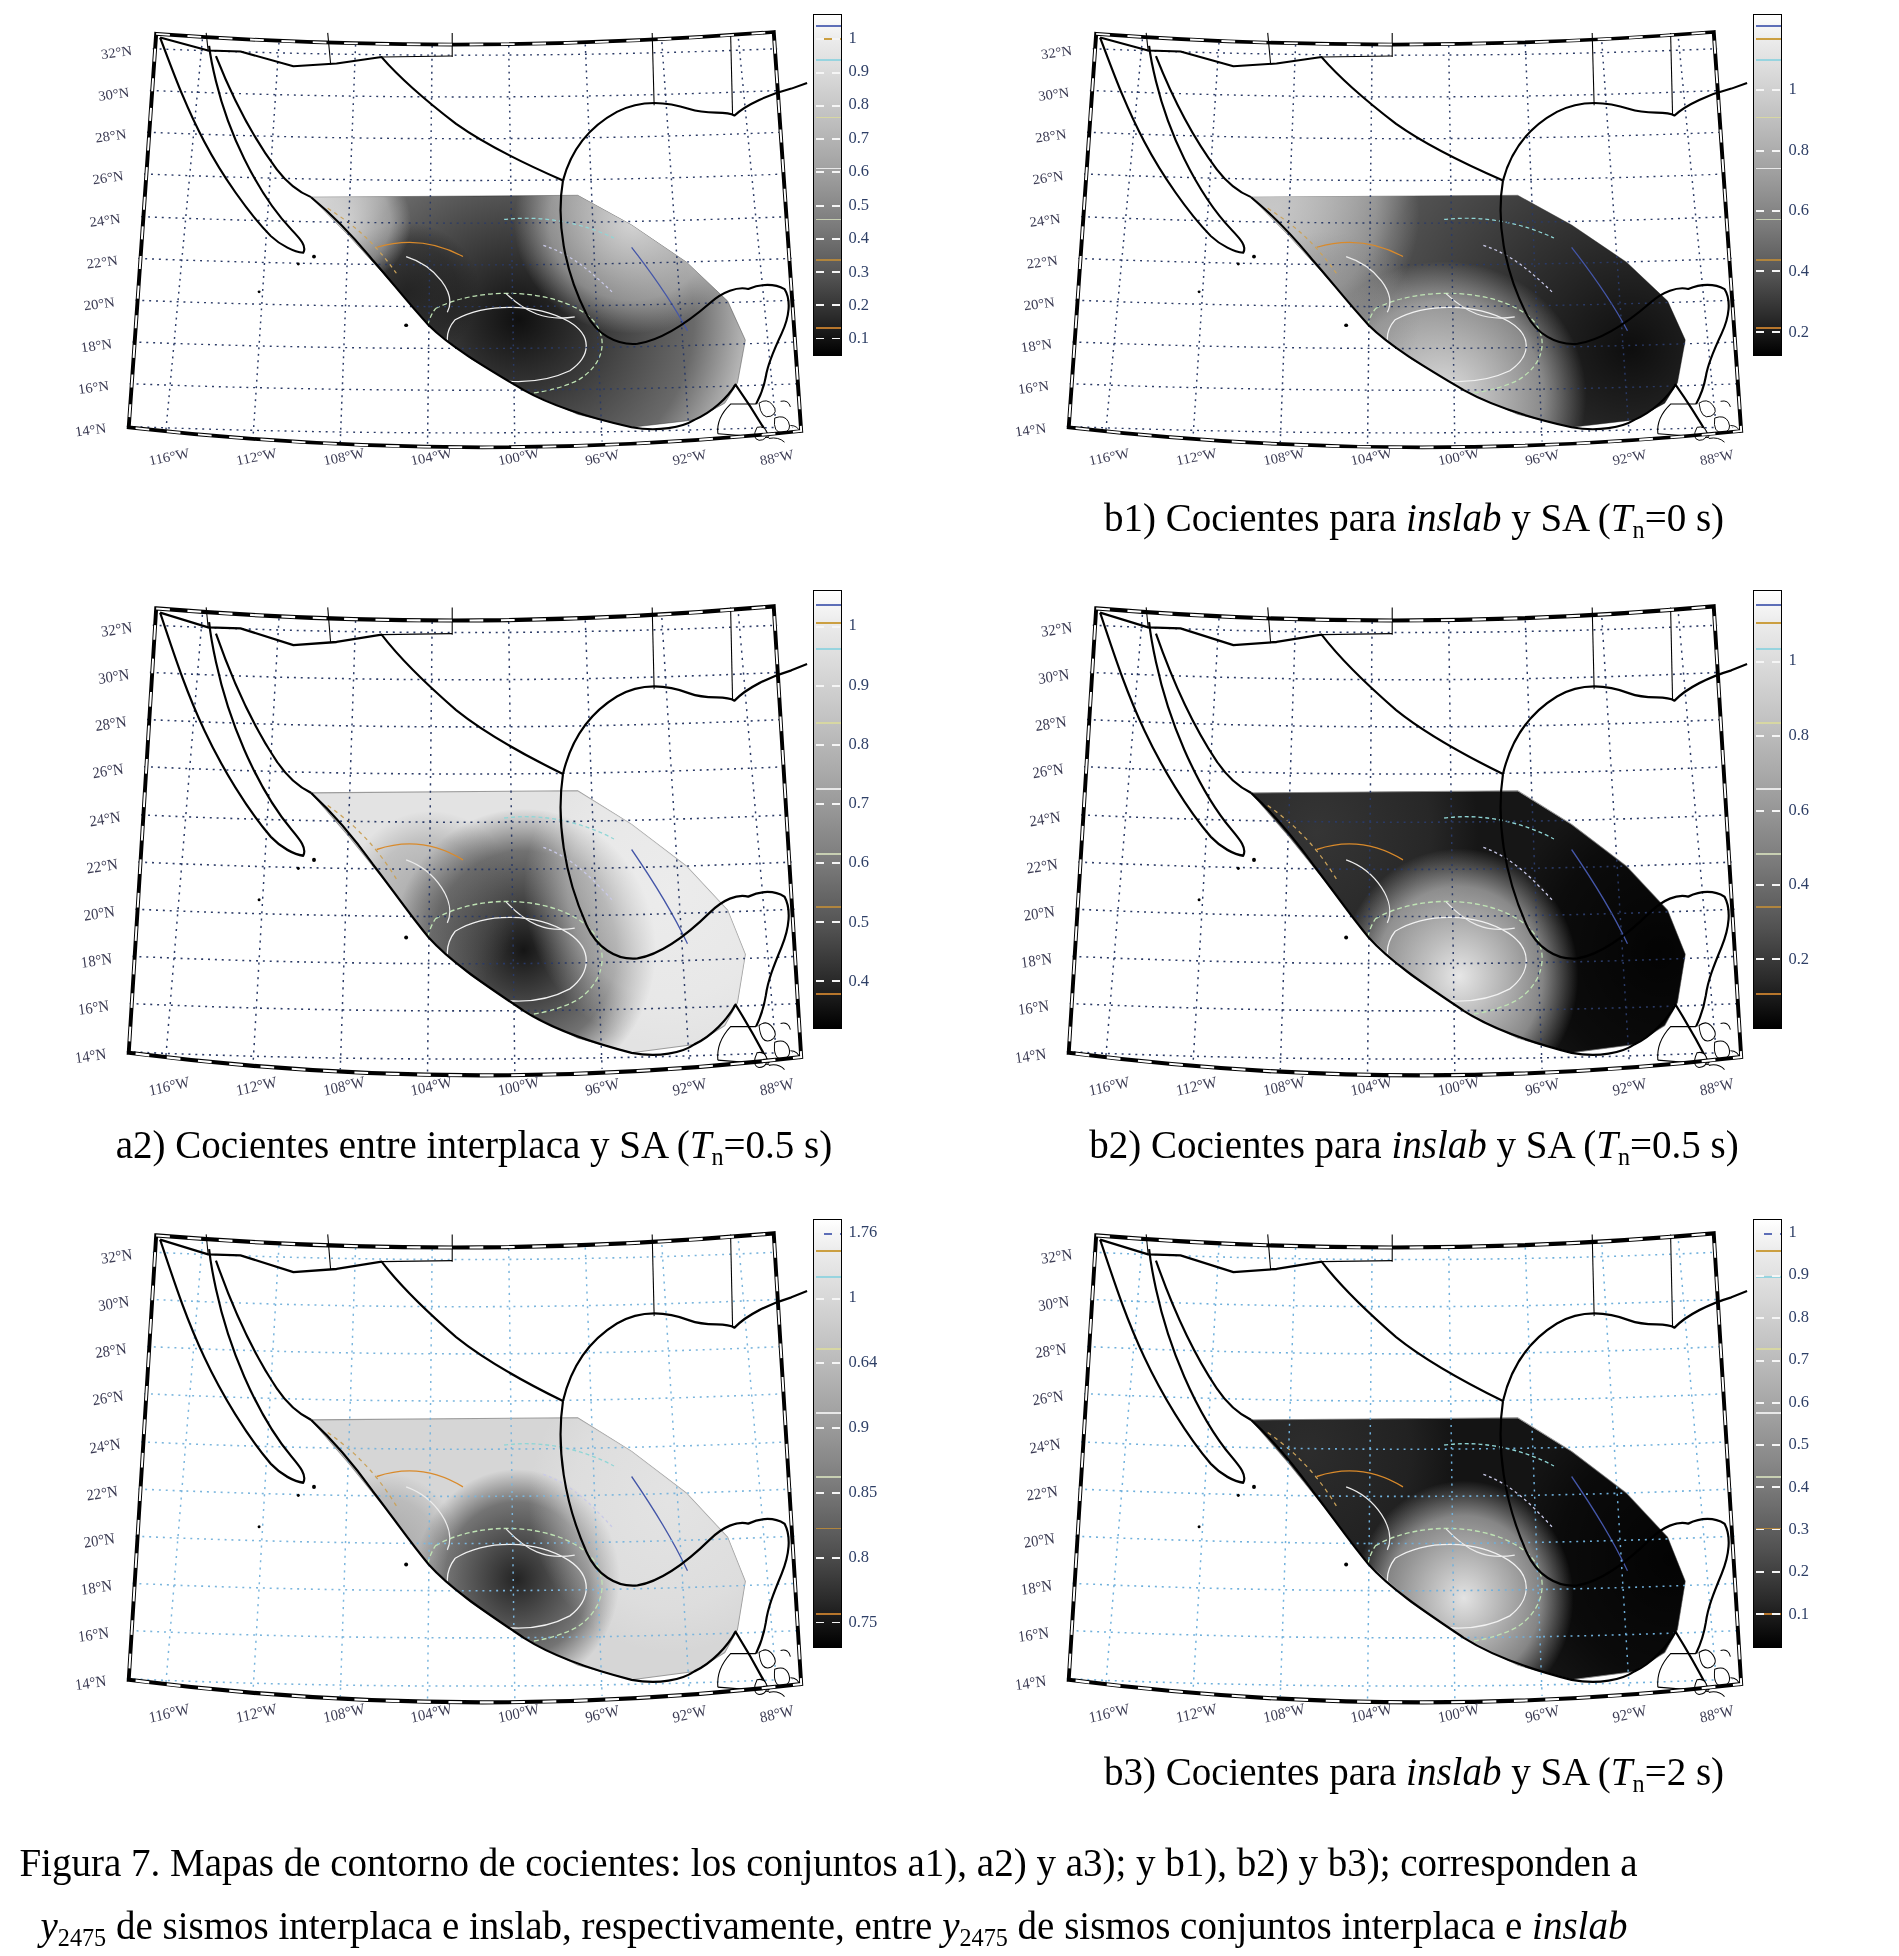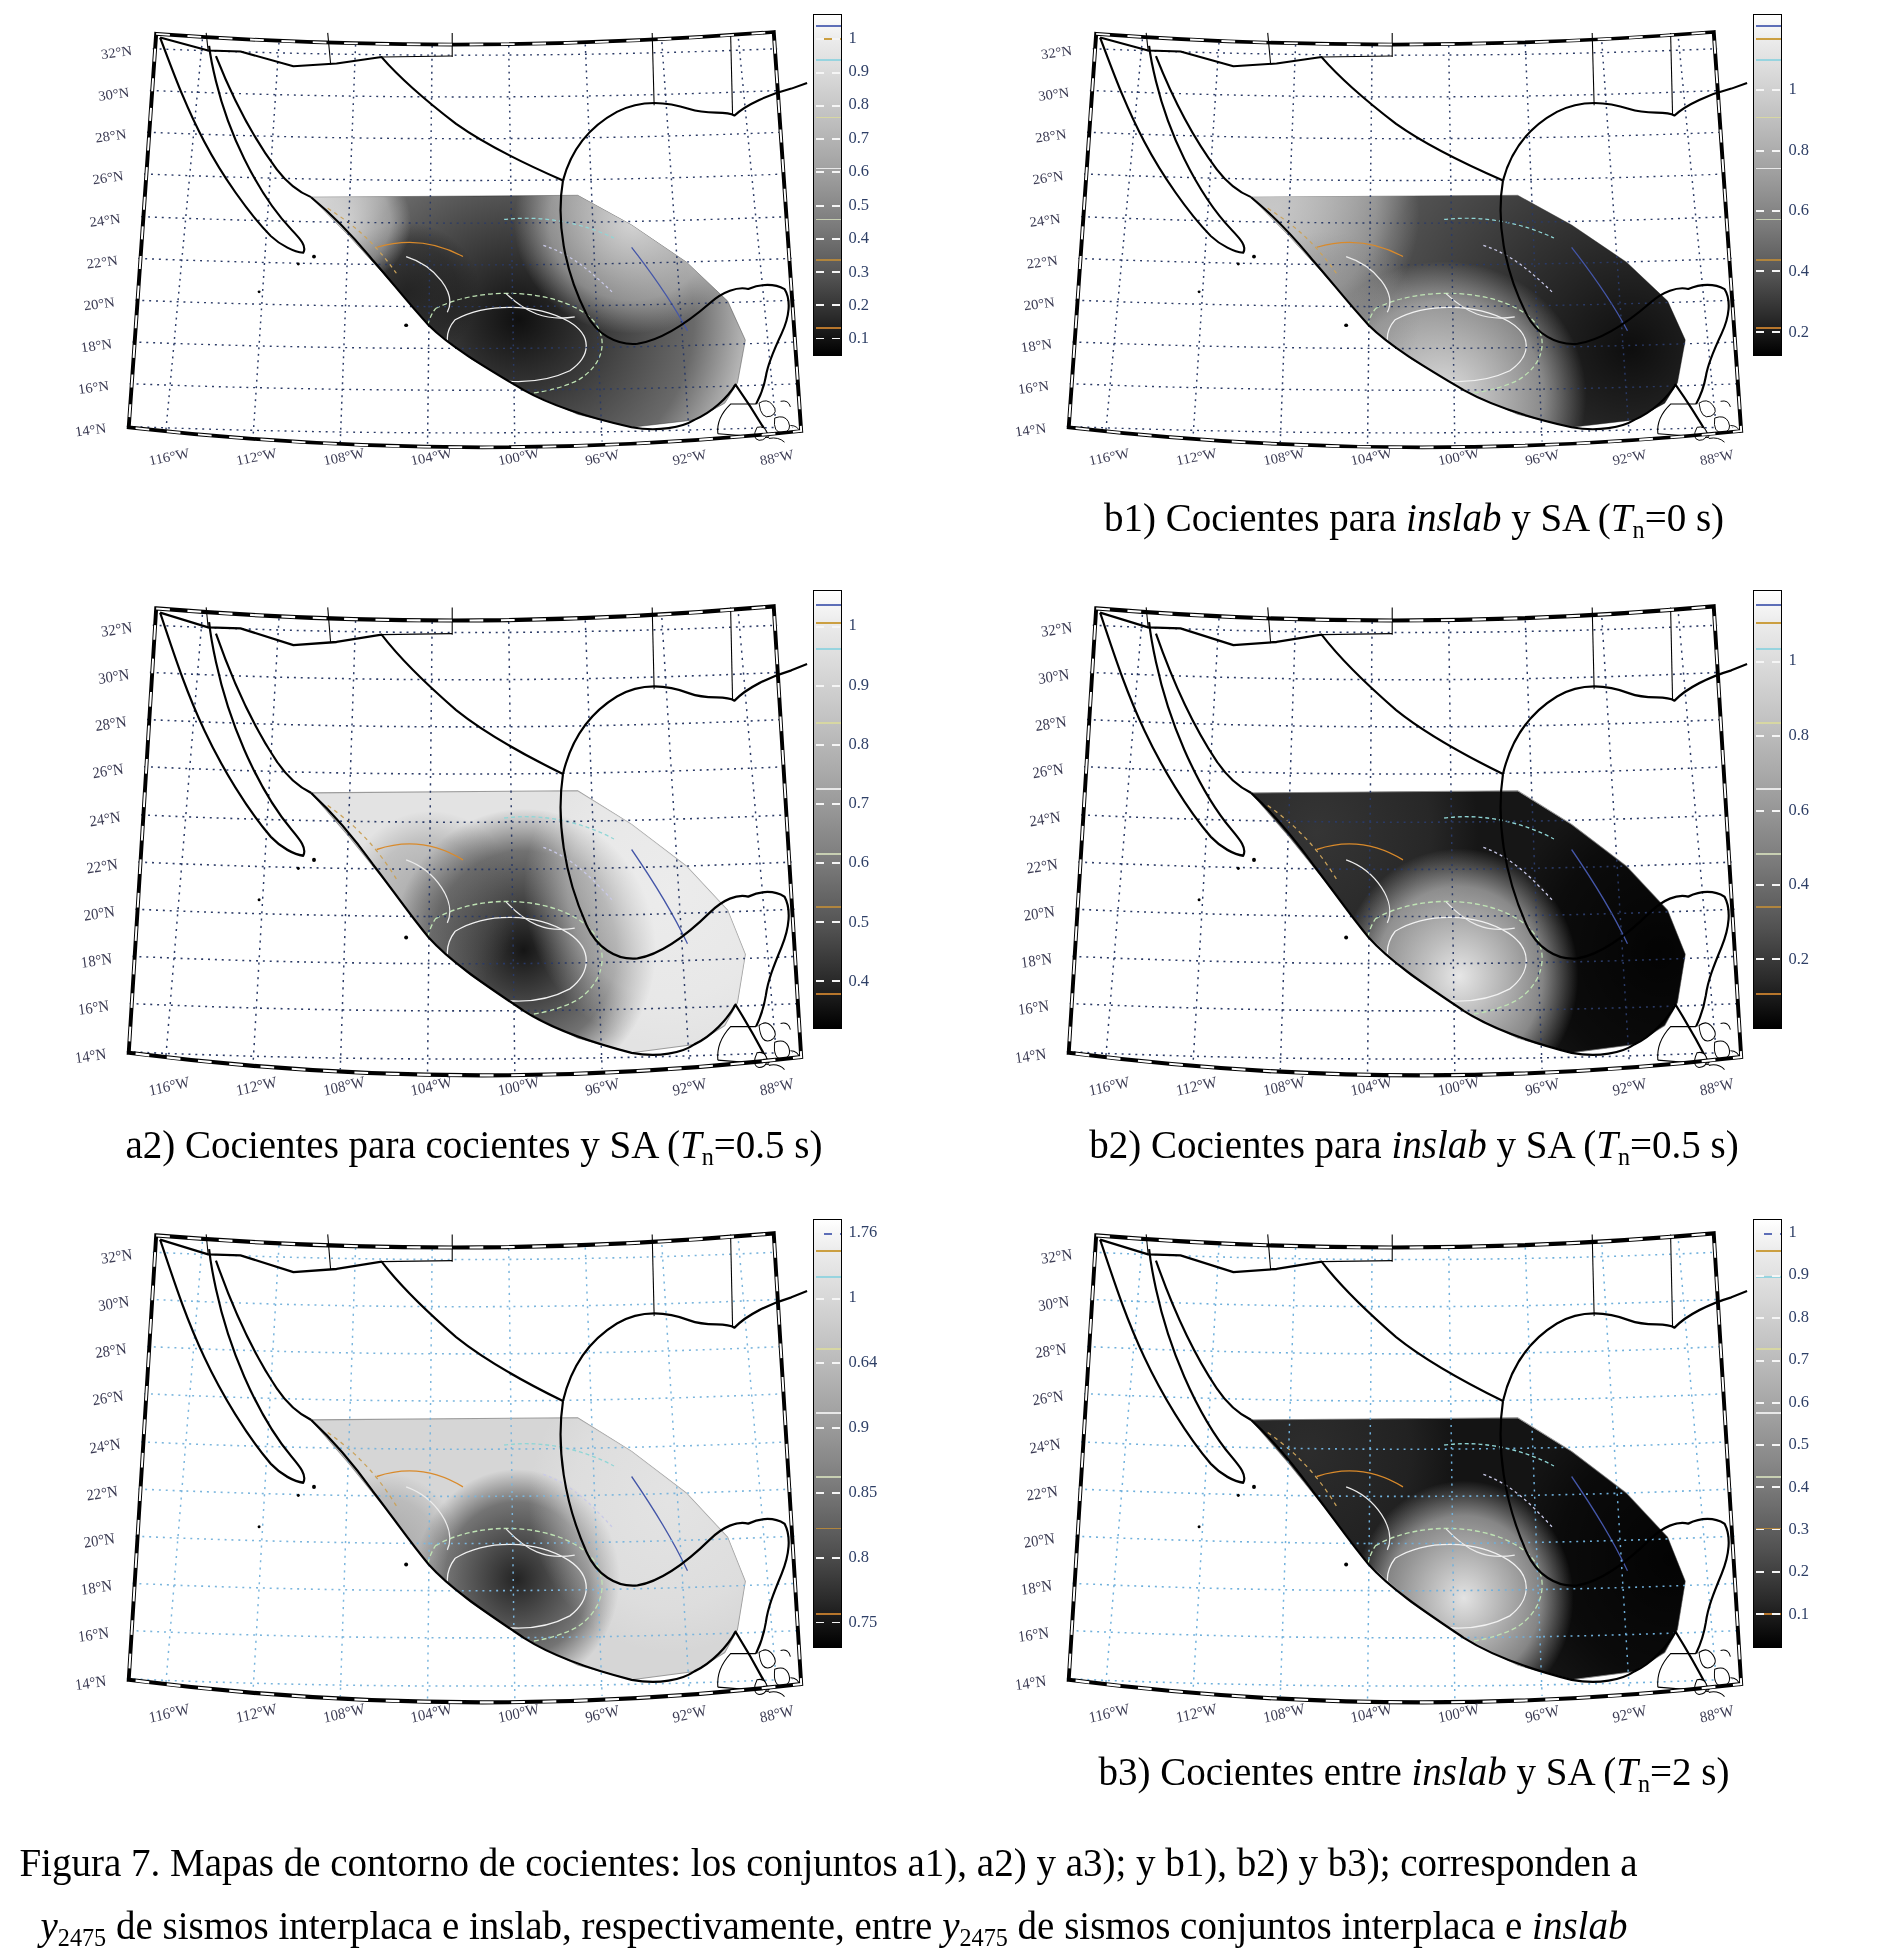--- a/index.html
+++ b/index.html
@@ -473,21 +473,21 @@
             </div>
       <div class="cbar-tick" style="top: 8%;">1</div>
             <div class="cbar-tick" style="top: 21.5%;">0.9</div>
             <div class="cbar-tick" style="top: 35%;">0.8</div>
             <div class="cbar-tick" style="top: 48.5%;">0.7</div>
             <div class="cbar-tick" style="top: 62%;">0.6</div>
             <div class="cbar-tick" style="top: 75.5%;">0.5</div>
             <div class="cbar-tick" style="top: 89%;">0.4</div>
           </div>
     </div>
-    <figcaption class="pcap"><span class="">a2) Cocientes para cocientes y SA (</span><span class="it">T</span><span class="sb">n</span><span class="">=0.5 s)</span></figcaption>
+    <figcaption class="pcap"><span class="">a2) Cocientes entre interplaca y SA (</span><span class="it">T</span><span class="sb">n</span><span class="">=0.5 s)</span></figcaption>
   </figure>
 
   <figure class="panel row2">
     <div class="map-wrap">
       <svg class="map" viewBox="0 0 810 500" preserveAspectRatio="none">
             <g transform="translate(68,8)">
               <path d="M 233,198 L 505,196 L 560,228 L 616,268 L 658,310 L 676,352 L 668,398 L 655,420 L 624,438 L 560,446 L 505,432 L 450,406 L 396,372 L 353,336 L 310,284 L 272,240 Z" fill="#161616" stroke="#9a9a9a" stroke-width="1"></path>
               <circle cx="300" cy="235" r="165" fill="url(#g-b2-0)" clip-path="url(#clip-b2)"></circle>
               <circle cx="650" cy="350" r="160" fill="url(#g-b2-1)" clip-path="url(#clip-b2)"></circle>
               <circle cx="445" cy="373" r="122" fill="url(#g-b2-2)" clip-path="url(#clip-b2)"></circle>
@@ -899,21 +899,21 @@
             <div class="cbar-tick" style="top: 22.7778%;">0.8</div>
             <div class="cbar-tick" style="top: 32.6667%;">0.7</div>
             <div class="cbar-tick" style="top: 42.5556%;">0.6</div>
             <div class="cbar-tick" style="top: 52.4444%;">0.5</div>
             <div class="cbar-tick" style="top: 62.3333%;">0.4</div>
             <div class="cbar-tick" style="top: 72.2222%;">0.3</div>
             <div class="cbar-tick" style="top: 82.1111%;">0.2</div>
             <div class="cbar-tick" style="top: 92%;">0.1</div>
           </div>
     </div>
-    <figcaption class="pcap"><span class="">b3) Cocientes entre </span><span class="it">inslab</span><span class=""> y SA (</span><span class="it">T</span><span class="sb">n</span><span class="">=2 s)</span></figcaption>
+    <figcaption class="pcap"><span class="">b3) Cocientes para </span><span class="it">inslab</span><span class=""> y SA (</span><span class="it">T</span><span class="sb">n</span><span class="">=2 s)</span></figcaption>
   </figure>
 </div>
   <div class="figcap">
     <div class="l1"><span class="">Figura 7.  Mapas de contorno de cocientes: los conjuntos a1), a2) y a3); y b1), b2) y b3); corresponden a</span></div>
     <div class="l2"><span class="it">y</span><span class="sb">2475</span><span class=""> de sismos interplaca e inslab, respectivamente, entre </span><span class="it">y</span><span class="sb">2475</span><span class=""> de sismos conjuntos interplaca e </span><span class="it">inslab</span></div>
   </div>
 </div>
 
 
 </body></html>

